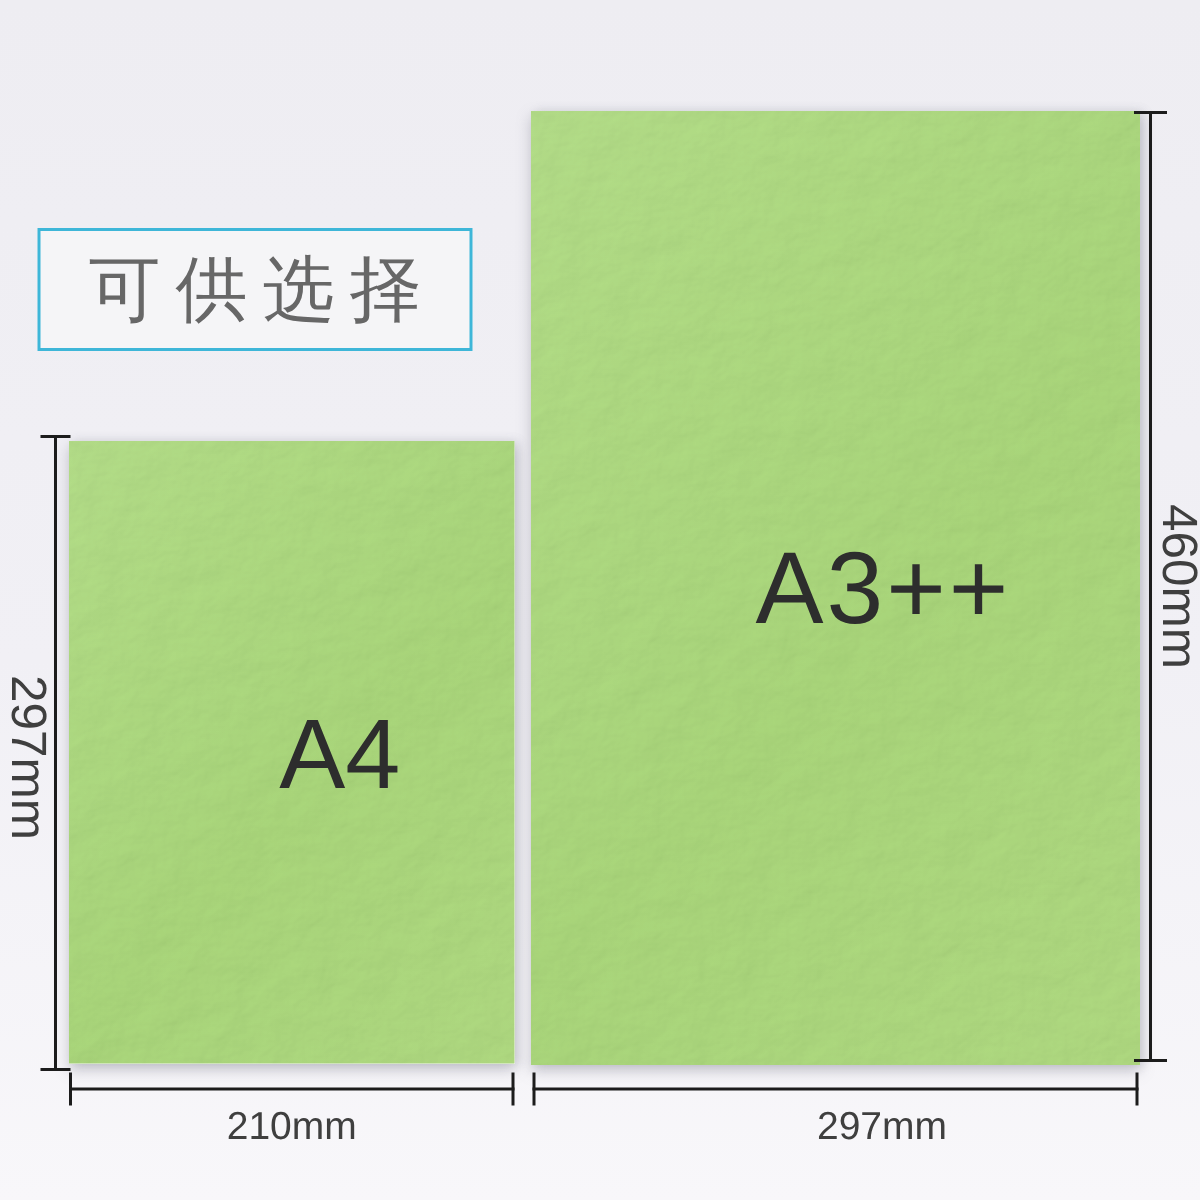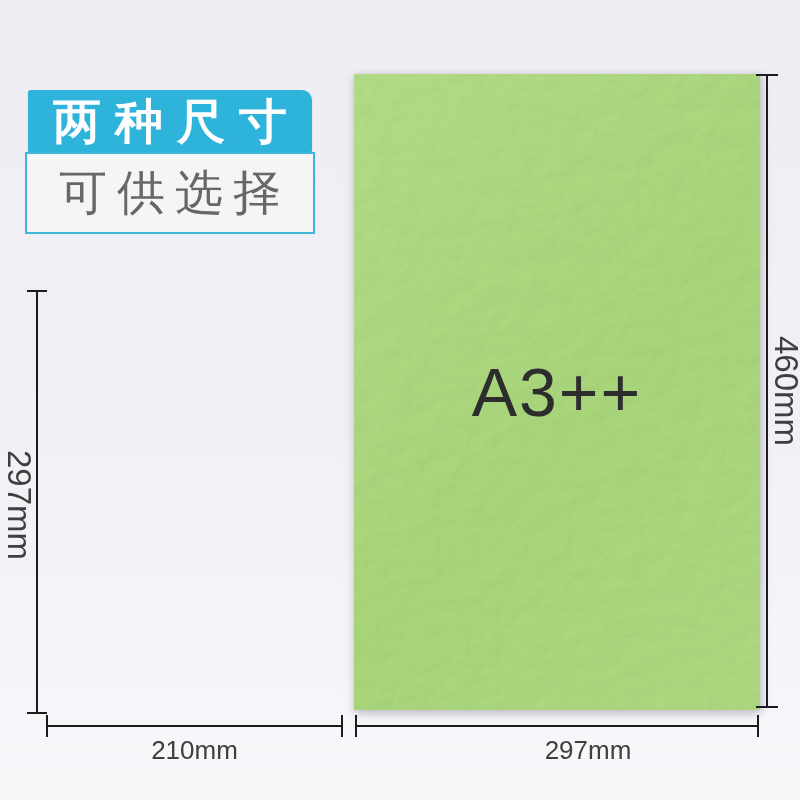--- a/index.html
+++ b/index.html
@@ -32,21 +32,21 @@
     background:linear-gradient(135deg,#b3dd88 0%,var(--paper-green,#a9d67a) 55%,#afd980 100%);
     box-shadow:0 4px 9px rgba(108,110,126,.35),3px 0 6px rgba(108,110,126,.16);
   }
   .paper-a4{left:46px;top:294px;width:297px;height:415px;}
   .paper-a3{left:354px;top:74px;width:406px;height:636px;}
   .paper-tex{position:absolute;left:0;top:0;width:100%;height:100%;
     mix-blend-mode:multiply;opacity:.22;pointer-events:none;}
   .paper-label{
     position:absolute;left:0;top:0;width:100%;height:100%;
     display:flex;align-items:center;justify-content:center;
-    color:var(--label-text,#2d2d2d);font-weight:500;
+    color:var(--label-text,#2d2d2d);font-weight:500;padding-left:32px;
   }
   .paper-a4 .paper-label{font-size:66px;}
   .paper-a3 .paper-label{font-size:68px;letter-spacing:2px;}
   
   .dim{position:absolute;background:var(--dim-line,#1c1c1c);}
   .dim-label{
     position:absolute;color:var(--dim-text,#3f3f3f);
     font-size:26px;text-align:center;white-space:nowrap;
   }
   .dim-label.vertical{width:140px;height:36px;line-height:36px;
@@ -61,23 +61,28 @@
       <feTurbulence type="fractalNoise" baseFrequency="0.035 0.045" numOctaves="4" seed="7" result="noise"></feTurbulence>
       <feDiffuseLighting in="noise" lighting-color="#ffffff" surfaceScale="2.2" diffuseConstant="1.05">
         <feDistantLight azimuth="225" elevation="55"></feDistantLight>
       </feDiffuseLighting>
     </filter>
   </defs>
 </svg>
 
 <div class="stage">
 
-  <div class="badge-title">两种尺寸</div>
   <div class="badge-subtitle">可供选择</div>
 
+  <div class="paper paper-a4">
+    <svg class="paper-tex">
+      <rect width="100%" height="100%" filter="url(#leather)"></rect>
+    </svg>
+    <div class="paper-label">A4</div>
+  </div>
 
   <div class="paper paper-a3">
     <svg class="paper-tex">
       <rect width="100%" height="100%" filter="url(#leather)"></rect>
     </svg>
     <div class="paper-label">A3++</div>
   </div>
 
   <div class="dim" style="left:27px;top:290px;width:20px;height:2px"></div>
   <div class="dim" style="left:36px;top:290px;width:2px;height:424px"></div>

